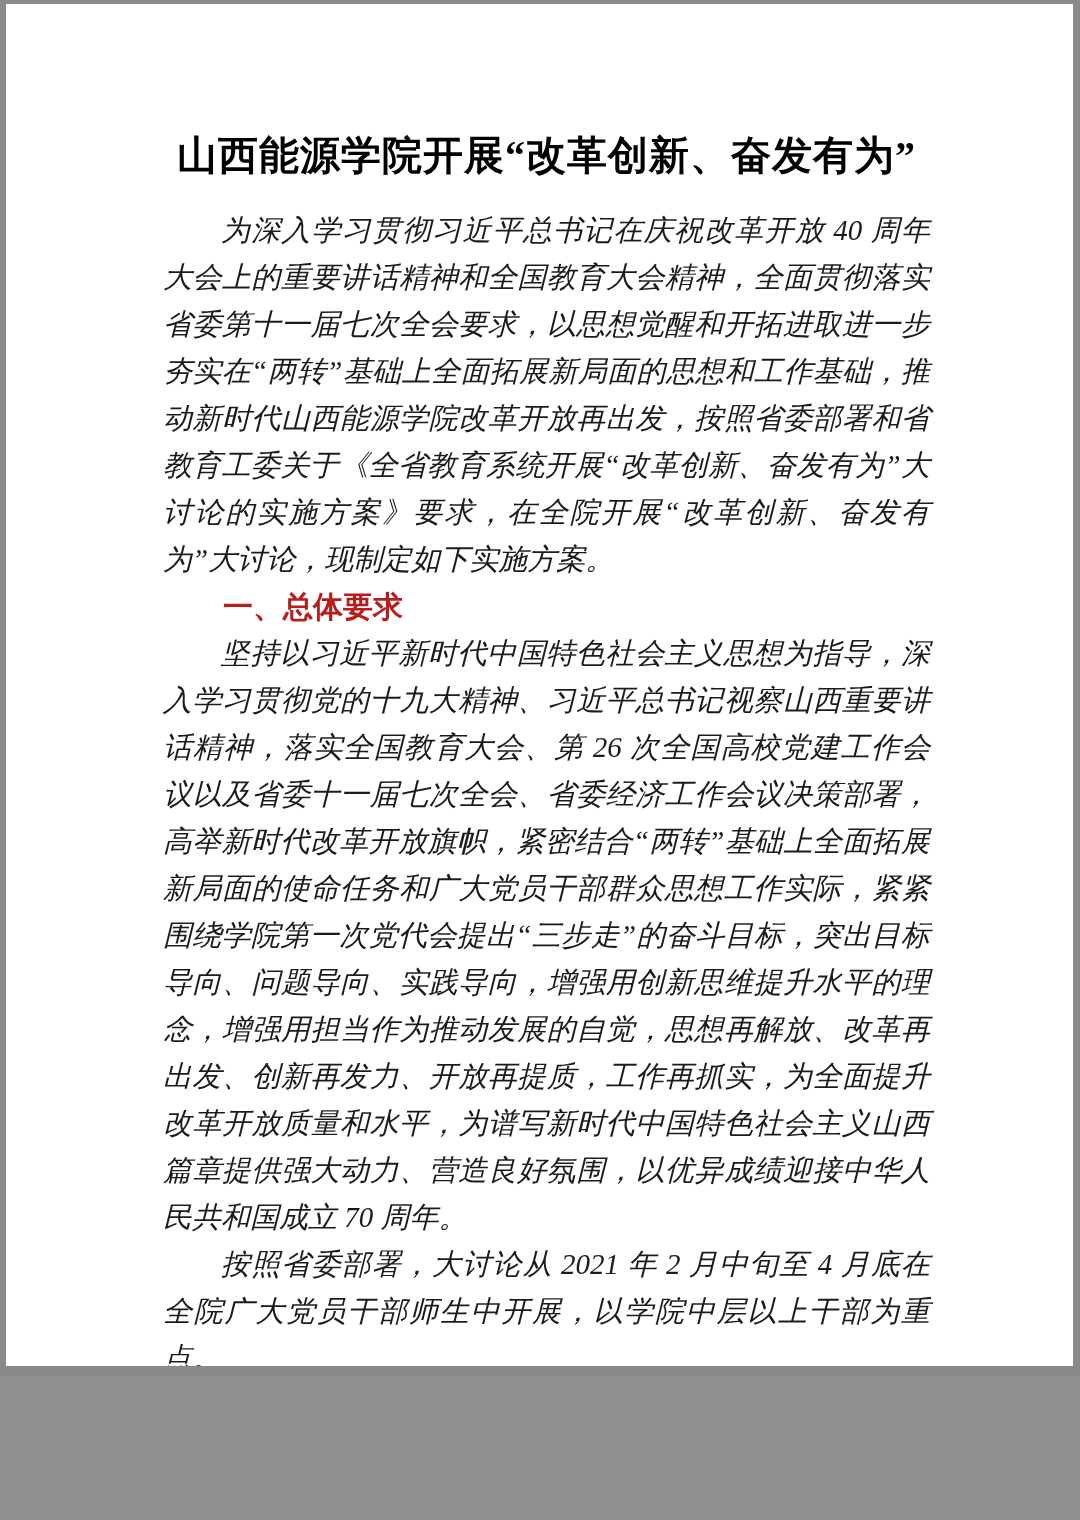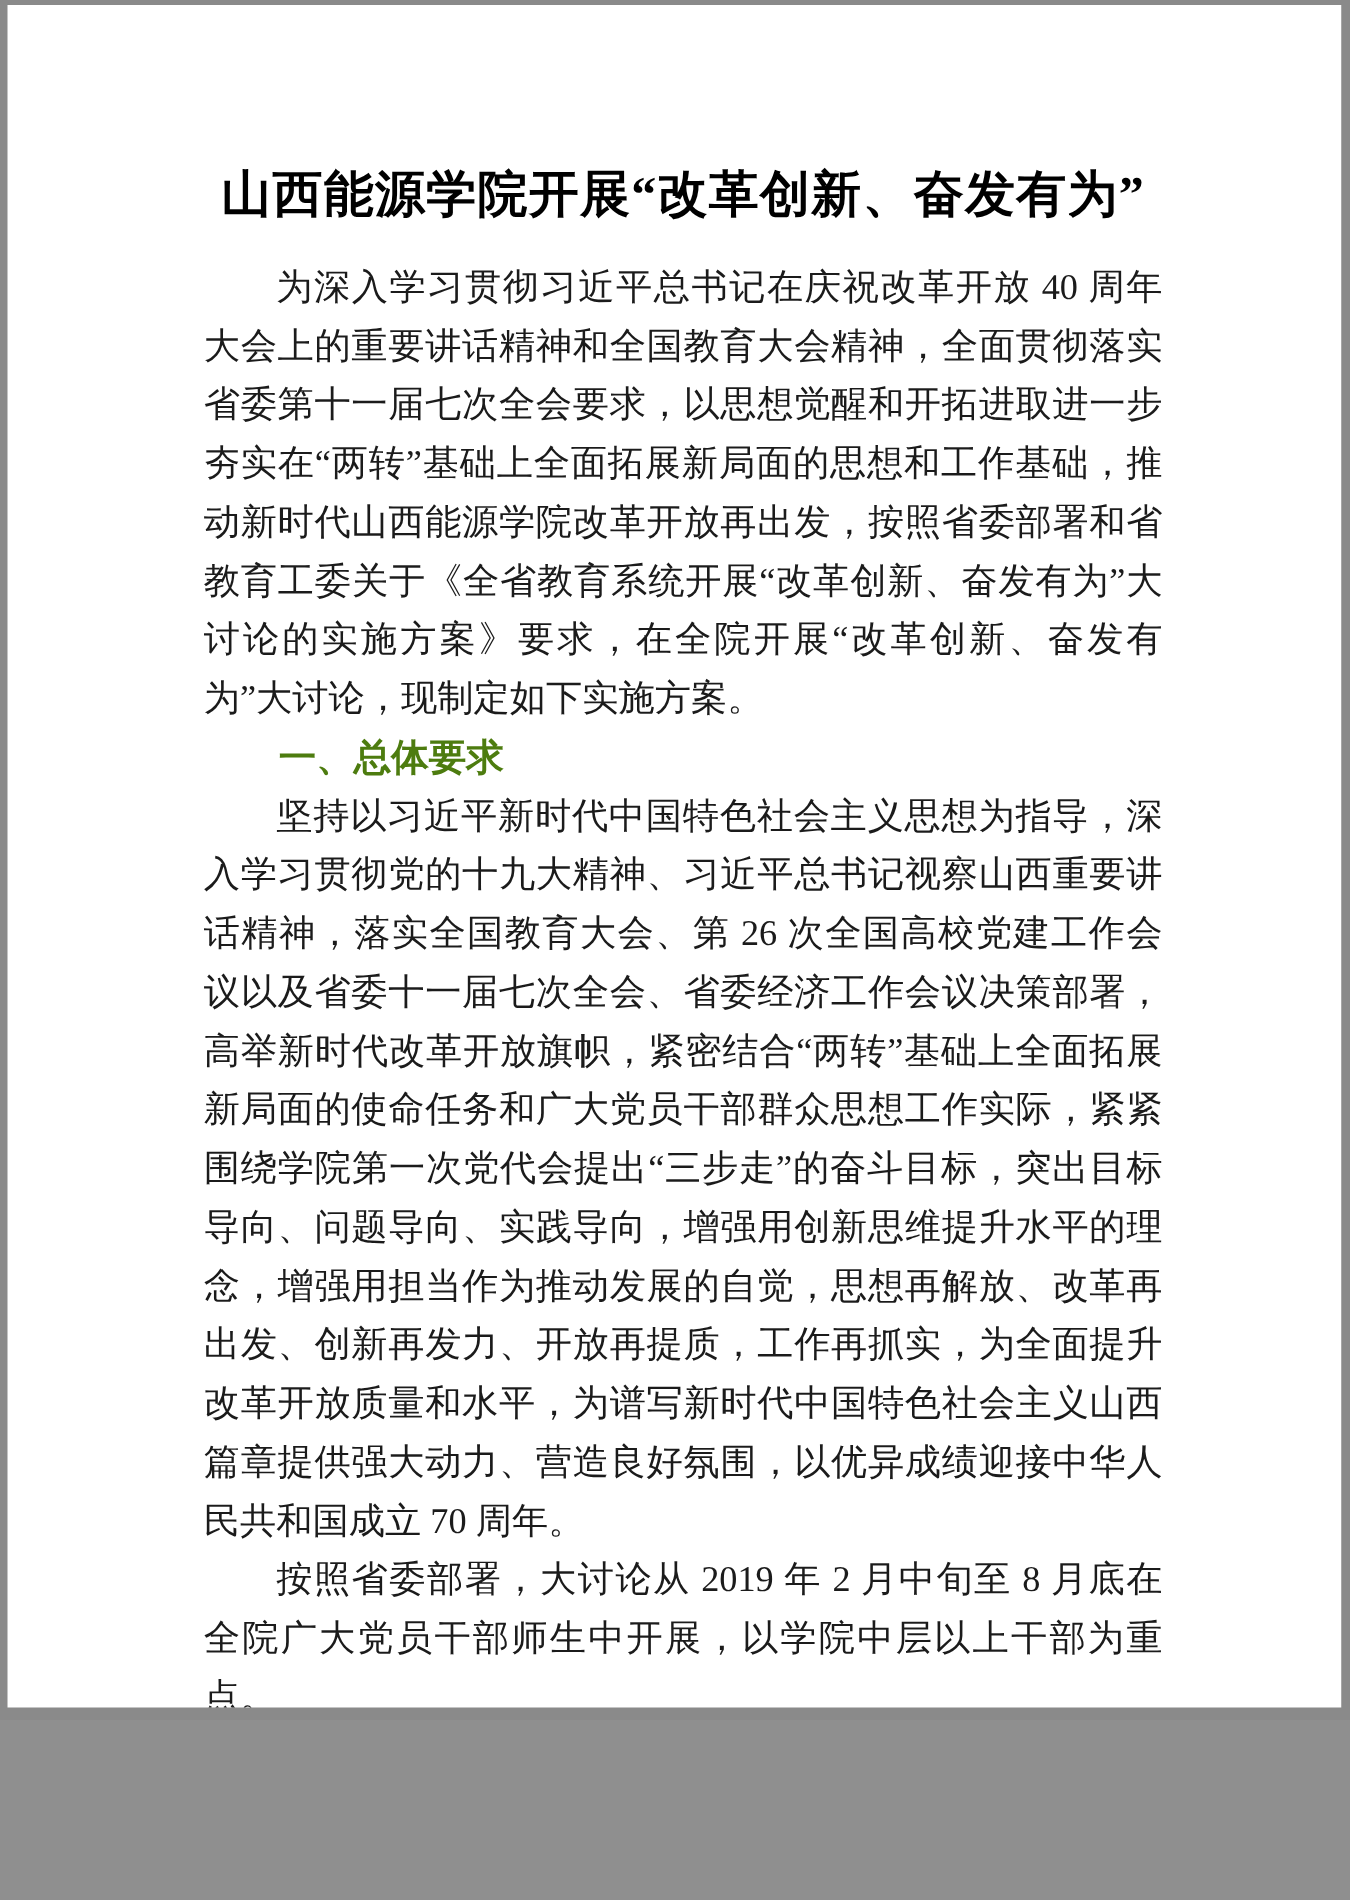--- a/index.html
+++ b/index.html
@@ -33,28 +33,29 @@
     margin-bottom: 22px;
   }
   .para {
     font-size: 29px;
     line-height: 47px;
     text-align: justify;
     text-justify: inter-ideograph;
     text-indent: 2em;
     color: #1b1b1b;
     font-weight: normal;
+    font-style: italic;
   }
   .section-heading {
     font-family: "Liberation Sans", "DejaVu Sans", sans-serif;
     font-size: 30px;
     line-height: 47px;
     font-weight: bold;
     text-indent: 2em;
-    color: #4d7c0f;
+    color: #b91c1c;
   }
   .page-number {
     position: absolute;
     left: 165px;
     top: 1405px;
     font-size: 26px;
     letter-spacing: 3px;
     color: #242424;
   }
 </style>
@@ -67,18 +68,18 @@
     <h1 class="doc-title">
       <div>山西能源学院开展“改革创新、奋发有为”</div>
     </h1>
 
     <p class="para">为深入学习贯彻习近平总书记在庆祝改革开放 40 周年大会上的重要讲话精神和全国教育大会精神，全面贯彻落实省委第十一届七次全会要求，以思想觉醒和开拓进取进一步夯实在“两转”基础上全面拓展新局面的思想和工作基础，推动新时代山西能源学院改革开放再出发，按照省委部署和省教育工委关于《全省教育系统开展“改革创新、奋发有为”大讨论的实施方案》要求，在全院开展“改革创新、奋发有为”大讨论，现制定如下实施方案。</p>
 
     <h2 class="section-heading">一、总体要求</h2>
 
     <p class="para">坚持以习近平新时代中国特色社会主义思想为指导，深入学习贯彻党的十九大精神、习近平总书记视察山西重要讲话精神，落实全国教育大会、第 26 次全国高校党建工作会议以及省委十一届七次全会、省委经济工作会议决策部署，高举新时代改革开放旗帜，紧密结合“两转”基础上全面拓展新局面的使命任务和广大党员干部群众思想工作实际，紧紧围绕学院第一次党代会提出“三步走”的奋斗目标，突出目标导向、问题导向、实践导向，增强用创新思维提升水平的理念，增强用担当作为推动发展的自觉，思想再解放、改革再出发、创新再发力、开放再提质，工作再抓实，为全面提升改革开放质量和水平，为谱写新时代中国特色社会主义山西篇章提供强大动力、营造良好氛围，以优异成绩迎接中华人民共和国成立 70 周年。</p>
 
-    <p class="para">按照省委部署，大讨论从 2019 年 2 月中旬至 8 月底在全院广大党员干部师生中开展，以学院中层以上干部为重点。</p>
+    <p class="para">按照省委部署，大讨论从 2021 年 2 月中旬至 4 月底在全院广大党员干部师生中开展，以学院中层以上干部为重点。</p>
 
   </div>
 
   <div class="page-number">– 2 –</div>
 </div>
 
 </body></html>

